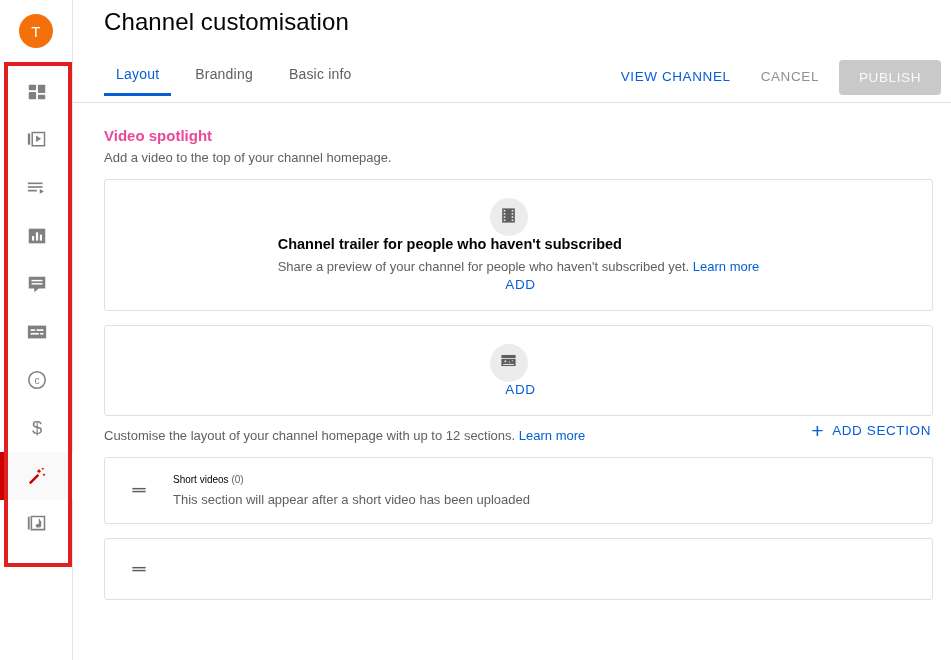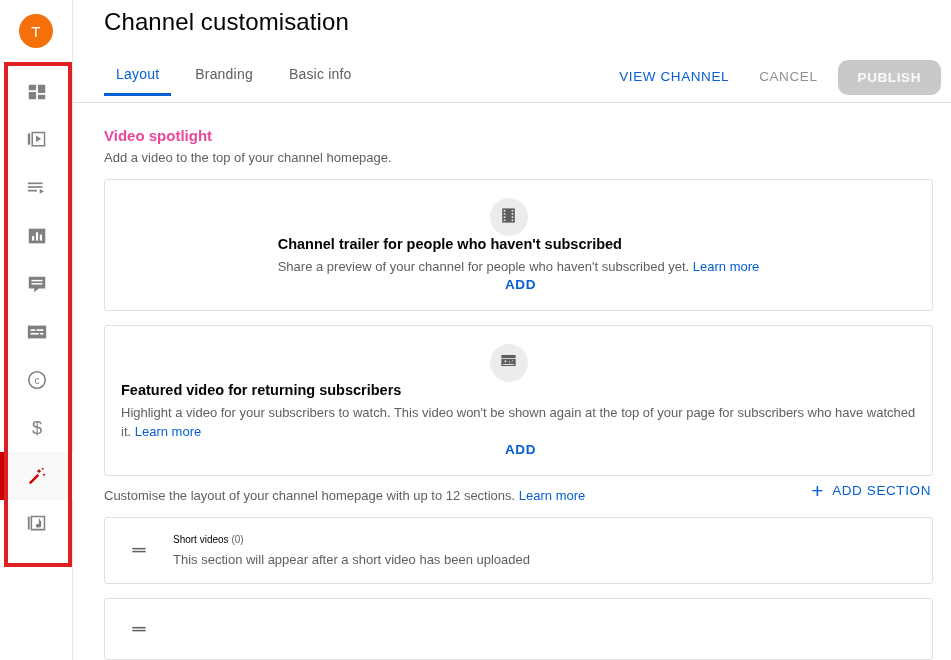--- a/index.html
+++ b/index.html
@@ -103,22 +103,22 @@
     letter-spacing: .6px;
     padding: 9px 10px;
     cursor: pointer;
     background: none; border: none;
     font-family: inherit;
   }
   .btn-view { color: #065fd4; }
   .btn-cancel { color: #909090; }
   .btn-publish {
     background: #c9c9c9; color: #fafafa;
-    font-size: 13.5px; font-weight: 700; letter-spacing: .6px;
-    padding: 10px 20px; border: none; border-radius: 10px;
+    font-size: 13.5px; font-weight: 400; letter-spacing: .6px;
+    padding: 10px 20px; border: none; border-radius: 4px;
     cursor: default;
     font-family: inherit;
   }
 
   .content { padding: 0 18px 0 31px; }
 
   .sec-title {
     font-size: 15px; color: #ec4899; font-weight: bold;
     margin-top: 24px;
   }
@@ -154,21 +154,21 @@
     margin-right: 20px;
   }
   .card-body { flex: 1 1 auto; min-width: 0; }
   .card-title { font-size: 14.5px; color: #030303; font-weight: bold; }
   .card-desc {
     font-size: 13px; color: #606060; margin-top: 6px; line-height: 1.45;
   }
   .lnk { color: #065fd4; cursor: pointer; }
   .card-action {
     flex: 0 0 auto; margin-left: 4px;
-    color: #065fd4; font-size: 13.5px; font-weight: 700;
+    color: #065fd4; font-size: 13.5px; font-weight: 400;
     letter-spacing: .6px; cursor: pointer; align-self: center;
   }
 
   .srow {
     border: 1px solid #e0e0e0; border-radius: 3px;
     background: #fff; margin-top: 14px;
     display: flex; align-items: center;
     padding: 16px 16px;
     min-height: 62px;
   }
@@ -392,27 +392,20 @@
             </g>
             <g fill="#ececec">
               <path d="M8 11.2l.55 1.25L9.8 13l-1.25.55L8 14.8l-.55-1.25L6.2 13l1.25-.55L8 11.2z"></path>
               <path d="M13.5 12.6l.4.9.9.4-.9.4-.4.9-.4-.9-.9-.4.9-.4.4-.9z"></path>
               <path d="M17 11.4l.33.72.72.33-.72.33-.33.72-.33-.72-.72-.33.72-.33.33-.72z"></path>
               <rect x="5.2" y="16.4" width="13.6" height="1.2"></rect>
             </g>
               </svg>
           </span>
         </div>
-        <div class="card-body">
-          <div class="card-title">Featured video for returning subscribers</div>
-          <div class="card-desc">
-            <span>Highlight a video for your subscribers to watch. This video won't be shown again at the top of your page for subscribers who have watched it.</span>
-            <span class="lnk">Learn more</span>
-          </div>
-        </div>
         <div class="card-action">ADD</div>
       </div>
 
       <div class="sec-header-row">
         <div class="sec-header-left">
           <div class="sec-sub">
             <span>Customise the layout of your channel homepage with up to 12 sections.</span>
             <span class="lnk">Learn more</span>
           </div>
         </div>

